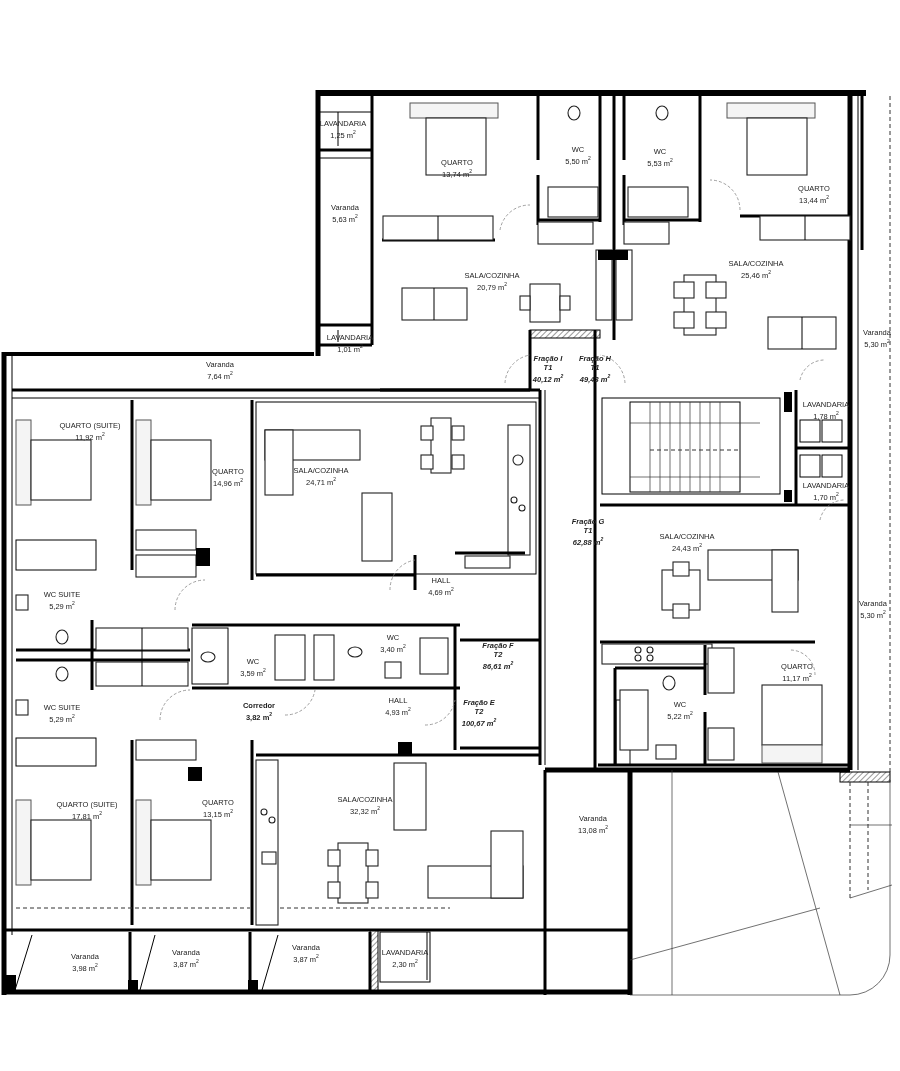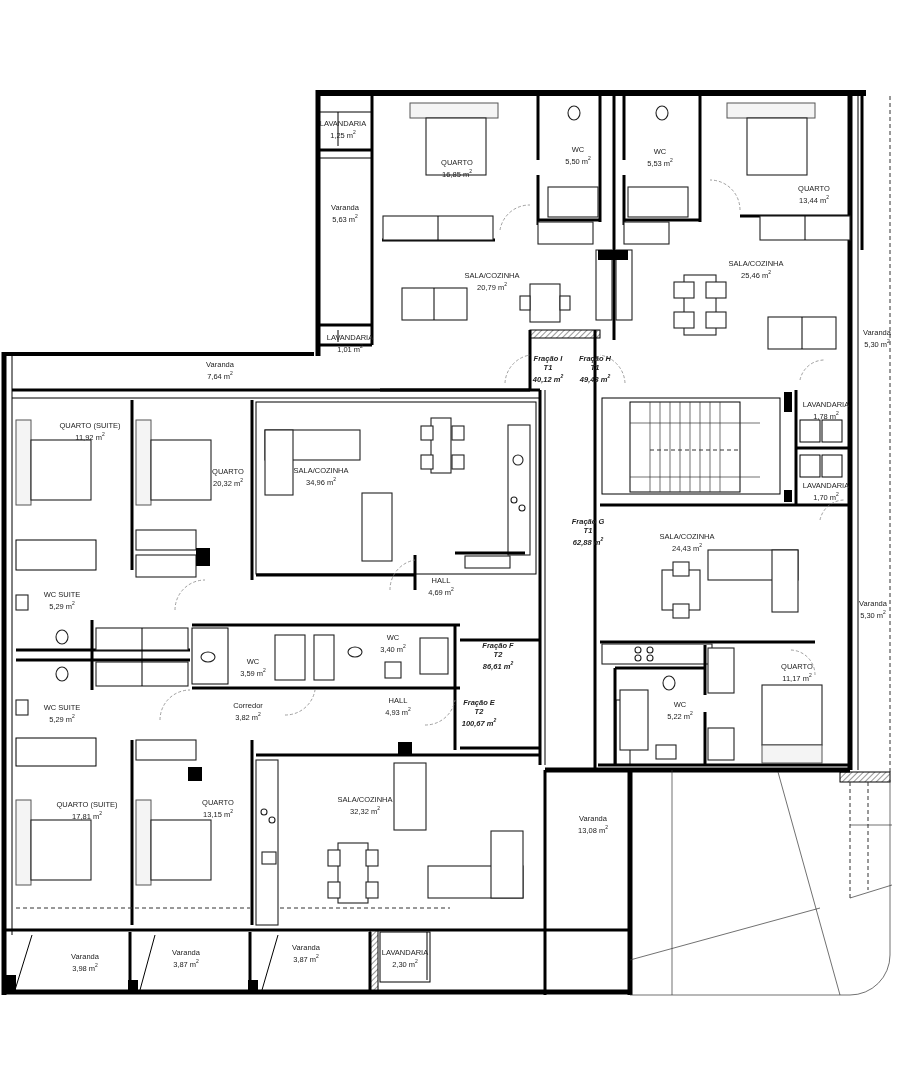--- a/index.html
+++ b/index.html
@@ -305,21 +305,21 @@
 
 <div id="labels">
 
   <div class="lbl" style="left:343px;top:119px;">
     <span class="a">LAVANDARIA</span><span>1,25</span> <span>m</span><sup>2</sup>
   </div>
   <div class="lbl" style="left:345px;top:203px;">
     <span class="a">Varanda</span><span>5,63</span> <span>m</span><sup>2</sup>
   </div>
   <div class="lbl" style="left:457px;top:158px;">
-    <span class="a">QUARTO</span><span>16,85</span> <span>m</span><sup>2</sup>
+    <span class="a">QUARTO</span><span>13,74</span> <span>m</span><sup>2</sup>
   </div>
   <div class="lbl" style="left:578px;top:145px;">
     <span class="a">WC</span><span>5,50</span> <span>m</span><sup>2</sup>
   </div>
   <div class="lbl" style="left:660px;top:147px;">
     <span class="a">WC</span><span>5,53</span> <span>m</span><sup>2</sup>
   </div>
   <div class="lbl" style="left:814px;top:184px;">
     <span class="a">QUARTO</span><span>13,44</span> <span>m</span><sup>2</sup>
   </div>
@@ -335,24 +335,24 @@
   <div class="lbl" style="left:877px;top:328px;">
     <span class="a">Varanda</span><span>5,30</span> <span>m</span><sup>2</sup>
   </div>
   <div class="lbl" style="left:220px;top:360px;">
     <span class="a">Varanda</span><span>7,64</span> <span>m</span><sup>2</sup>
   </div>
   <div class="lbl" style="left:90px;top:421px;">
     <span class="a">QUARTO (SUITE)</span><span>11,92</span> <span>m</span><sup>2</sup>
   </div>
   <div class="lbl" style="left:228px;top:467px;">
-    <span class="a">QUARTO</span><span>20,32</span> <span>m</span><sup>2</sup>
+    <span class="a">QUARTO</span><span>14,96</span> <span>m</span><sup>2</sup>
   </div>
   <div class="lbl" style="left:321px;top:466px;">
-    <span class="a">SALA/COZINHA</span><span>34,96</span> <span>m</span><sup>2</sup>
+    <span class="a">SALA/COZINHA</span><span>24,71</span> <span>m</span><sup>2</sup>
   </div>
   <div class="lbl" style="left:826px;top:400px;">
     <span class="a">LAVANDARIA</span><span>1,78</span> <span>m</span><sup>2</sup>
   </div>
   <div class="lbl" style="left:826px;top:481px;">
     <span class="a">LAVANDARIA</span><span>1,70</span> <span>m</span><sup>2</sup>
   </div>
   <div class="lbl" style="left:687px;top:532px;">
     <span class="a">SALA/COZINHA</span><span>24,43</span> <span>m</span><sup>2</sup>
   </div>
@@ -373,21 +373,21 @@
   </div>
   <div class="lbl" style="left:797px;top:662px;">
     <span class="a">QUARTO</span><span>11,17</span> <span>m</span><sup>2</sup>
   </div>
   <div class="lbl" style="left:680px;top:700px;">
     <span class="a">WC</span><span>5,22</span> <span>m</span><sup>2</sup>
   </div>
   <div class="lbl" style="left:62px;top:703px;">
     <span class="a">WC SUITE</span><span>5,29</span> <span>m</span><sup>2</sup>
   </div>
-  <div class="lbl" style="left:248px;top:701px;">
+  <div class="lbl" style="left:259px;top:701px;font-weight:bold;">
     <span class="a">Corredor</span><span>3,82</span> <span>m</span><sup>2</sup>
   </div>
   <div class="lbl" style="left:398px;top:696px;">
     <span class="a">HALL</span><span>4,93</span> <span>m</span><sup>2</sup>
   </div>
   <div class="lbl" style="left:87px;top:800px;">
     <span class="a">QUARTO (SUITE)</span><span>17,81</span> <span>m</span><sup>2</sup>
   </div>
   <div class="lbl" style="left:218px;top:798px;">
     <span class="a">QUARTO</span><span>13,15</span> <span>m</span><sup>2</sup>

